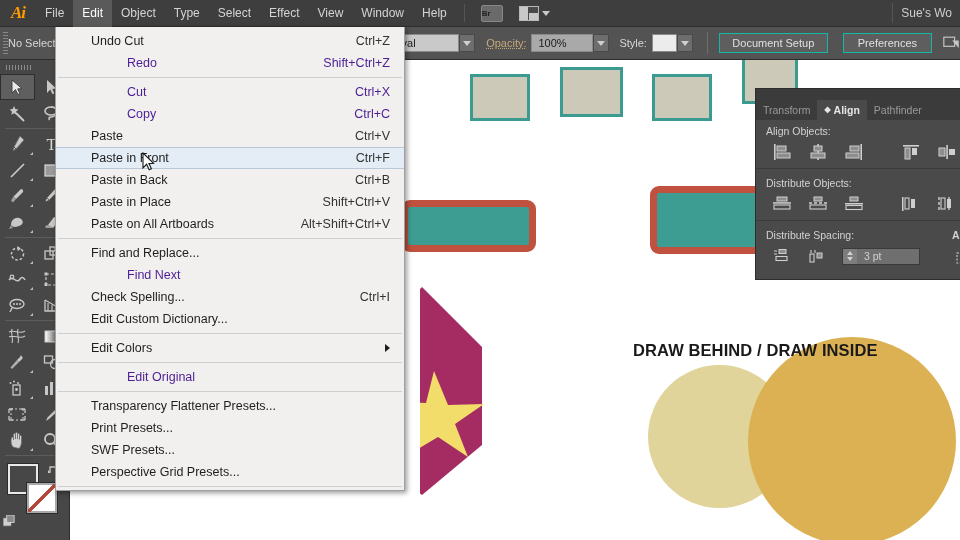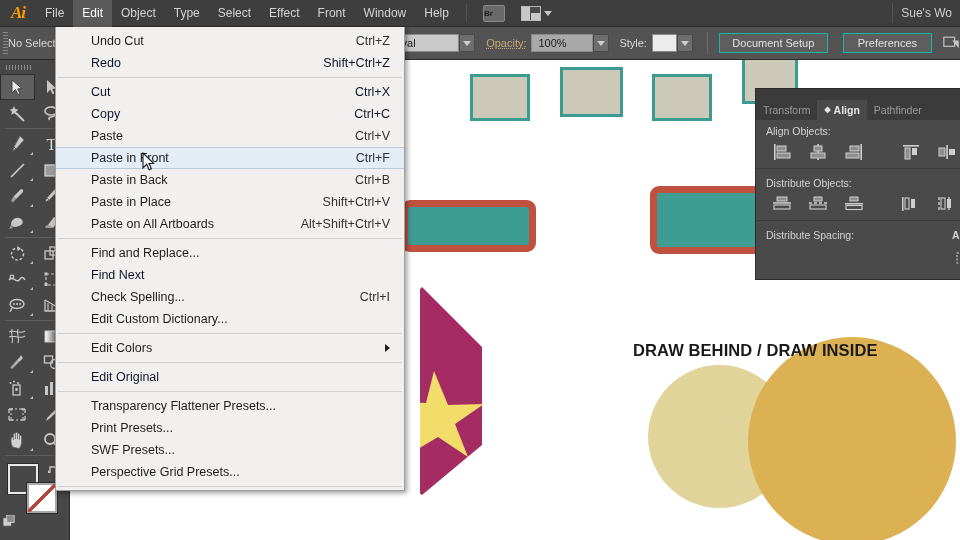--- a/index.html
+++ b/index.html
@@ -183,21 +183,21 @@
     padding:3px 0 0 0;
     z-index:50;
   }
   .mrow {
     height:22px; display:flex; align-items:center;
     padding:0 14px 0 35px; font-size:12.5px; color:#1e1e1e;
     position:relative; white-space:nowrap;
   }
   .mrow .mlabel { flex:1; }
   .mrow .mkey { color:#333; font-size:12.5px; }
-  .mrow.disabled .mlabel, .mrow.disabled .mkey { color:#0f172a; }
+  .mrow.disabled .mlabel, .mrow.disabled .mkey { color:#4c1d95;margin-left:36px; }
   .mrow.hl {
     background:#e4ecf5;
     border-top:1px solid #b9c9da;
     border-bottom:1px solid #b9c9da;
     height:22px;
   }
   .msep { height:1px; background:#cfcfcf; margin:3px 2px; }
   .submark {
     width:0;height:0;border-top:4px solid transparent;border-bottom:4px solid transparent;
     border-left:5px solid #1e1e1e; margin-left:6px;
@@ -240,21 +240,21 @@
 <body>
 
 <div id="menubar">
   <div id="ai-logo">Ai</div>
   <div class="menu-item">File</div>
   <div class="menu-item active">Edit</div>
   <div class="menu-item">Object</div>
   <div class="menu-item">Type</div>
   <div class="menu-item">Select</div>
   <div class="menu-item">Effect</div>
-  <div class="menu-item">Front</div>
+  <div class="menu-item">View</div>
   <div class="menu-item">Window</div>
   <div class="menu-item">Help</div>
   <div id="menubar-sep"></div>
   <div id="br-btn">Br</div>
   <div id="arrange-btn">
     <div class="arrange-gfx"></div>
     <div class="caret-dn"></div>
   </div>
   <div id="ws-sep"></div>
   <div id="workspace-name">Sue's Wo</div>
@@ -672,20 +672,43 @@
           <rect x="12" y="4" width="4" height="9" fill="#cfcfcf"></rect>
         </svg>
     </div>
   </div>
 
   <div class="psep"></div>
 
   <div style="display:flex;">
     <div style="flex:1">
       <div class="sec-title">Distribute Spacing:</div>
+      <div class="icon-row">
+        <div class="abtn">
+          <svg width="20" height="16" viewBox="0 0 20 16">
+              <path d="M2 3 L5 3 M2 6 L5 6" stroke="#cfcfcf" stroke-width="1.1"></path>
+              <rect x="7" y="1.5" width="7" height="4" fill="#8d8d8d" stroke="#cfcfcf" stroke-width="1"></rect>
+              <rect x="4" y="8.5" width="11" height="4" fill="none" stroke="#cfcfcf" stroke-width="1.1"></rect>
+            </svg>
+        </div>
+        <div class="abtn">
+          <svg width="20" height="16" viewBox="0 0 20 16">
+              <path d="M3 2 L3 5 M7 2 L7 5" stroke="#cfcfcf" stroke-width="1.1"></path>
+              <rect x="2" y="6" width="4" height="8" fill="none" stroke="#cfcfcf" stroke-width="1.1"></rect>
+              <rect x="9" y="5" width="5" height="5" fill="#8d8d8d" stroke="#cfcfcf" stroke-width="1"></rect>
+            </svg>
+        </div>
+        <div class="spin-field">
+          <div class="spin-arrows">
+            <div style="width:0;height:0;border-left:3px solid transparent;border-right:3px solid transparent;border-bottom:4px solid #d0d0d0;"></div>
+            <div style="width:0;height:0;border-left:3px solid transparent;border-right:3px solid transparent;border-top:4px solid #d0d0d0;"></div>
+          </div>
+          <span class="sval">3 pt</span>
+        </div>
+      </div>
     </div>
     <div style="width:30px;padding-top:5px;">
       <div class="trunc-label">Alig</div>
       <div style="padding-top:9px;padding-left:2px;">
         <svg width="16" height="16" viewBox="0 0 16 16">
           <rect x="3" y="3" width="10" height="10" fill="none" stroke="#cfcfcf" stroke-width="1.1" stroke-dasharray="2 1.6"></rect>
           <rect x="6" y="6" width="4" height="4" fill="#cfcfcf"></rect>
         </svg>
       </div>
     </div>

